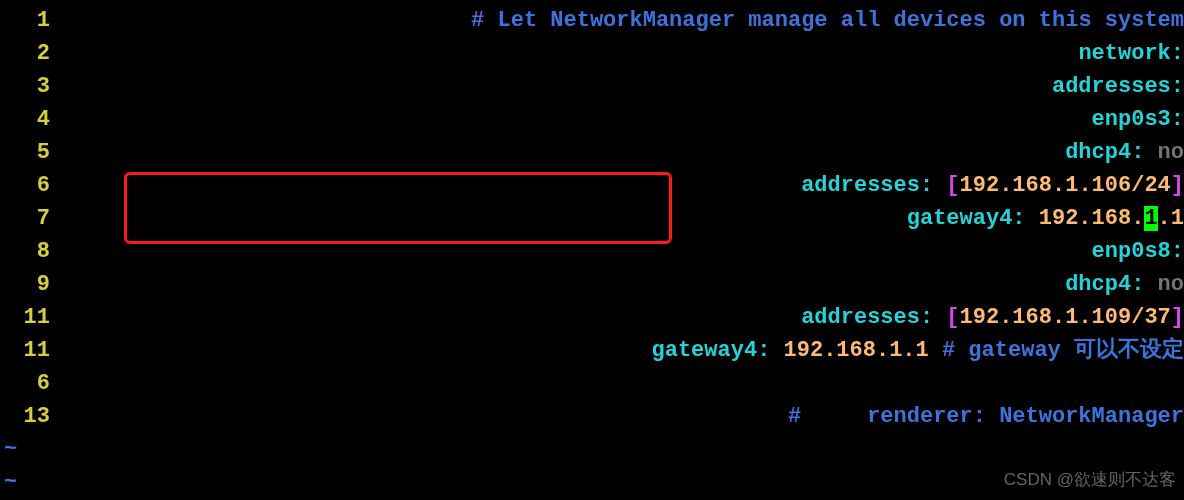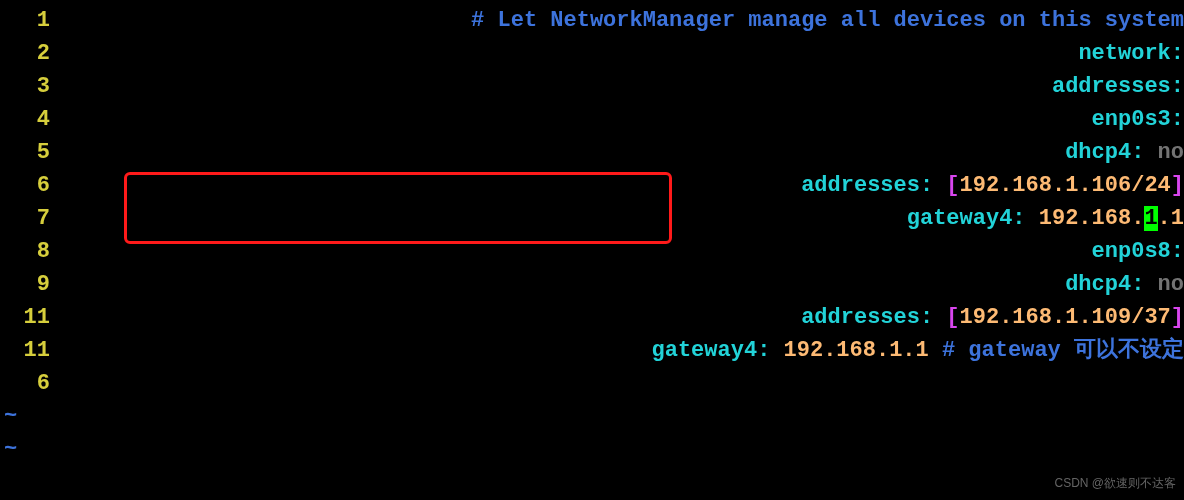--- a/index.html
+++ b/index.html
@@ -61,21 +61,21 @@
     }
     .tilde {
       color: #3d73dc;
       padding-left: 4px;
     }
     .watermark {
       position: absolute;
       bottom: 8px;
       right: 8px;
       color: #9a9a9a;
-      font-size: 12px;
+      font-size: 17px;
       font-weight: normal;
       font-family: sans-serif;
       opacity: 0.65;
     }
   </style>
 </head>
 <body>
 
 <div class="editor">
 
@@ -132,20 +132,24 @@
   <div class="line">
     <span class="line-number">11</span>
     <span class="content"><span>     </span><span class="key">gateway4</span><span class="colon">:</span><span> </span><span class="text-white">192.168.1.1 </span><span class="comment"># gateway 可以不设定</span></span>
   </div>
 
   <div class="line">
     <span class="line-number">6</span>
     <span class="content"><span>     </span></span>
   </div>
 
+  <div class="line">
+    <span class="line-number">13</span>
+    <span class="content"><span class="comment">#     renderer: NetworkManager</span></span>
+  </div>
 
   <div class="line">
     <span class="tilde">~</span>
   </div>
   <div class="line">
     <span class="tilde">~</span>
   </div>
 
 </div>
 

